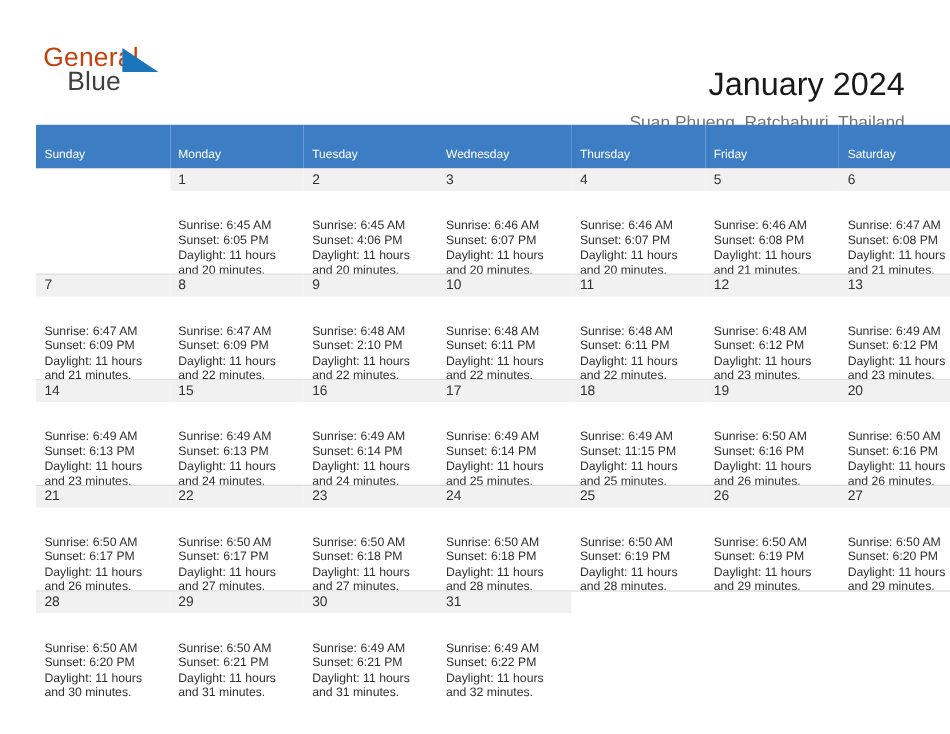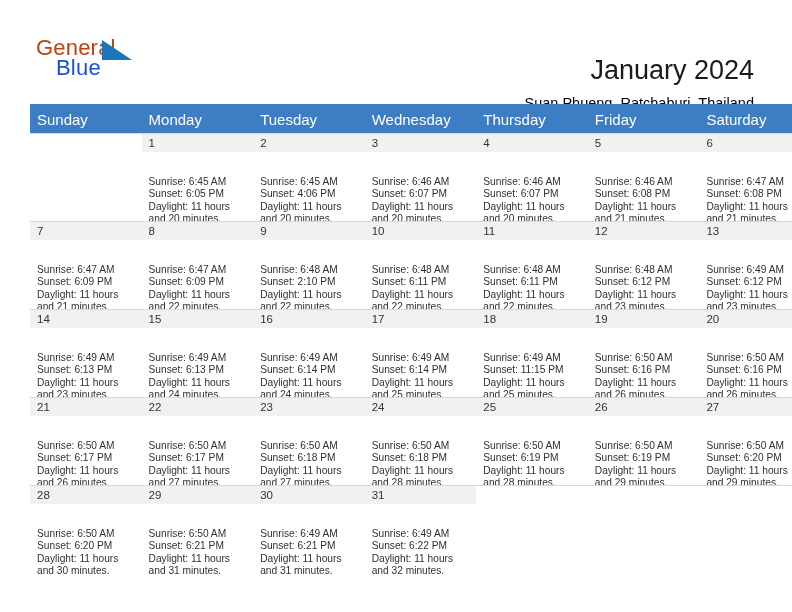--- a/index.html
+++ b/index.html
@@ -47,21 +47,21 @@
     font-family: "Liberation Sans", sans-serif;
     font-weight: 400;
     line-height: 24px;
   }
   .logo-blue {
     position: absolute;
     left: 20px;
     top: 20px;
     font-size: 22px;
     letter-spacing: 0.2px;
-    color: #1d4ed8;
+    color: #404040;
     font-family: "Liberation Sans", sans-serif;
     font-weight: 400;
     line-height: 24px;
   }
   .logo-triangle {
     position: absolute;
     left: 66px;
     top: 4px;
     width: 0;
     height: 0;
@@ -79,42 +79,42 @@
     font-size: 27px;
     font-weight: 400;
     color: #1a1a1a;
     line-height: 34px;
     white-space: nowrap;
     margin-top: 25px;
   }
   .cal-subtitle {
     font-size: 14.5px;
     font-weight: 400;
-    color: #000000;
+    color: #737373;
     line-height: 20px;
     margin-top: 6px;
     white-space: nowrap;
   }
 
   
   .calendar {
     position: absolute;
     left: 30px;
     top: 104px;
     width: 732px;
     border-collapse: collapse;
     table-layout: fixed;
   }
   .calendar th {
     background: #3c7dc4;
     color: #ffffff;
-    font-size: 15px;
+    font-size: 10px;
     font-weight: 400;
     text-align: left;
-    padding: 7px 0 5px 7px;
+    padding: 20px 0 5px 7px;
     height: 11px;
     border: none;
     width: 104.57px;
   }
   .calendar td {
     vertical-align: top;
     height: 80px;
     padding: 0;
     border: none;
     width: 104.57px;

